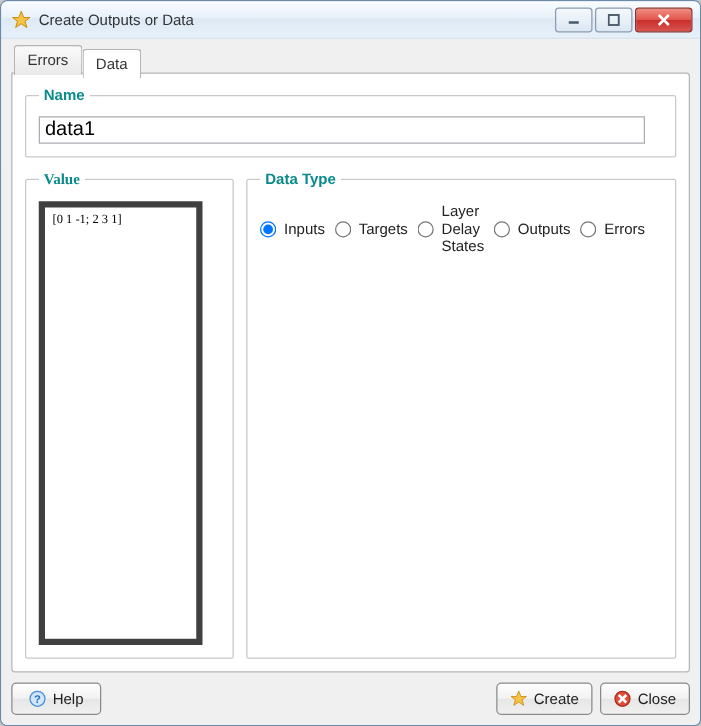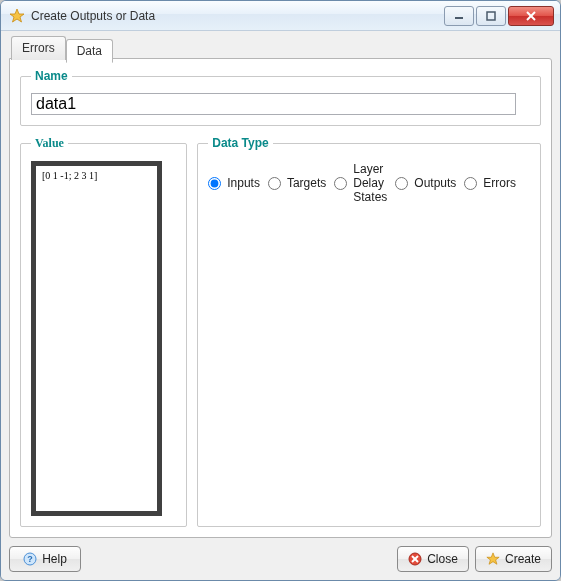--- a/index.html
+++ b/index.html
@@ -244,32 +244,32 @@
         <span class="help-icon">
           <svg width="14" height="14" viewBox="0 0 14 14">
             <circle cx="7" cy="7" r="6" fill="#cfe6fb" stroke="#4a8fd6"></circle>
             <text x="7" y="10" text-anchor="middle" font-size="9" font-weight="bold" fill="#2b6fb5">?</text>
           </svg>
         </span>
         <span>Help</span>
       </div>
       <div class="spacer"></div>
       <div class="btn">
+        <span class="star-icon">
+          <svg width="14" height="14" viewBox="0 0 16 16">
+            <polygon points="8,1 10,6 15,6 11,9 12.5,14 8,11 3.5,14 5,9 1,6 6,6" fill="#f6c345" stroke="#c98c12" stroke-width="0.8"></polygon>
+          </svg>
+        </span>
+        <span>Create</span>
+      </div>
+      <div class="btn">
         <span class="err-icon">
           <svg width="14" height="14" viewBox="0 0 14 14">
             <circle cx="7" cy="7" r="6" fill="#e24b3a" stroke="#a82c20"></circle>
             <line x1="4" y1="4" x2="10" y2="10" stroke="#fff" stroke-width="2"></line>
             <line x1="10" y1="4" x2="4" y2="10" stroke="#fff" stroke-width="2"></line>
           </svg>
         </span>
         <span>Close</span>
       </div>
-      <div class="btn">
-        <span class="star-icon">
-          <svg width="14" height="14" viewBox="0 0 16 16">
-            <polygon points="8,1 10,6 15,6 11,9 12.5,14 8,11 3.5,14 5,9 1,6 6,6" fill="#f6c345" stroke="#c98c12" stroke-width="0.8"></polygon>
-          </svg>
-        </span>
-        <span>Create</span>
-      </div>
     </div>
   </div>
 </div>
 
 </body></html>

